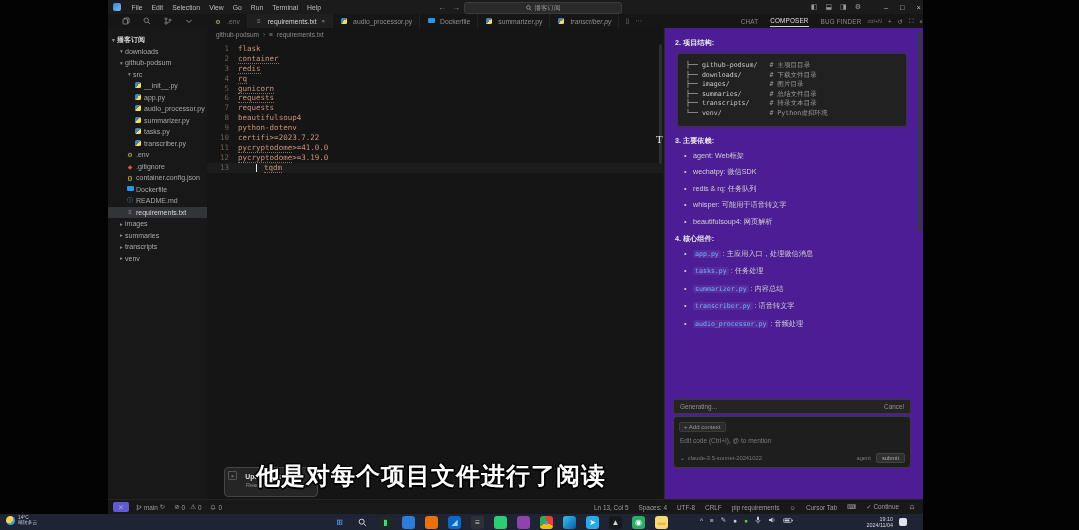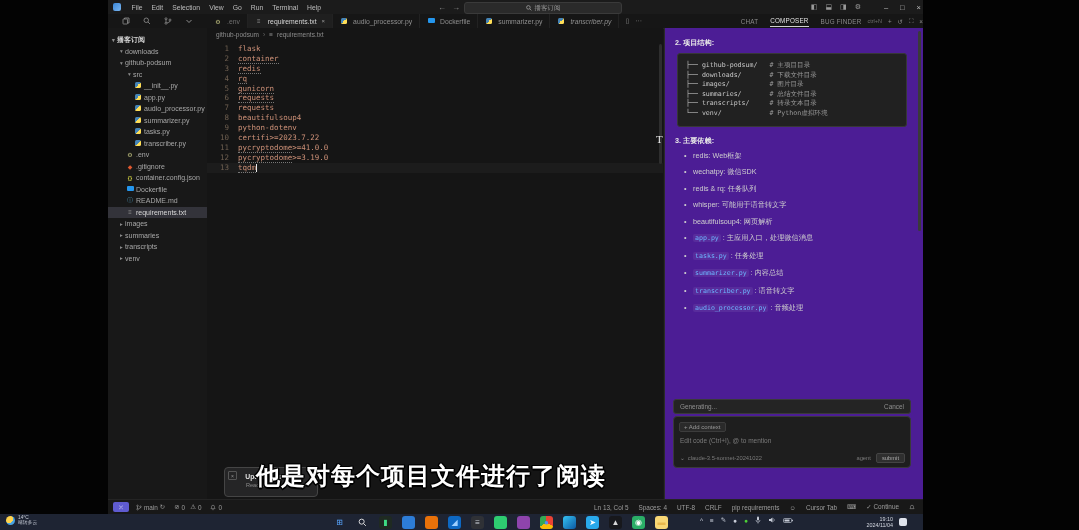--- a/index.html
+++ b/index.html
@@ -37,21 +37,21 @@
   .trow.selected{background:#33333a;color:#d8d8d8;}
   .chev{width:7px;font-size:5.5px;color:#8a8a8a;text-align:center;flex:none;}
   .ficon{width:8px;flex:none;text-align:center;margin-right:2px;font-size:6px;}
   .py-icon{display:inline-block;width:6px;height:6px;border-radius:1.5px;background:linear-gradient(135deg,#4584b6 50%,#ffde57 50%);}
   .docker-icon{display:inline-block;width:7px;height:5px;border-radius:1px;background:#2496ed;}
   
   #editor{position:absolute;left:99px;top:28px;right:260px;bottom:14px;background:#151515;overflow:hidden;}
   #breadcrumb{height:13px;display:flex;align-items:center;gap:4px;padding-left:9px;font-size:6.5px;color:#8d8d8d;}
   #code{position:absolute;left:0;top:16px;right:0;font-family:"DejaVu Sans Mono",monospace;font-size:7.5px;line-height:9.9px;}
   .cline{display:flex;height:9.9px;align-items:center;position:relative;}
-  .cline.current{background:#ffffff08;}
+  .cline.current{background:#ffffff08;gap:26px;}
   .lnum{width:22px;text-align:right;padding-right:9px;color:#6e5f50;flex:none;}
   .ltext{color:#ce9178;white-space:pre;}
   .sq{border-bottom:1px dotted #777;}
   #caret{position:absolute;width:1px;height:8px;background:#e8e8e8;}
   #ed-scroll{position:absolute;right:1px;top:16px;width:3px;height:120px;background:#2e2e2e;border-radius:2px;}
   #divider{position:absolute;right:258px;top:28px;width:1px;bottom:14px;background:#2a2a2a;}
   #t-artifact{position:absolute;color:#e8e8e8;font-size:11px;font-family:"Liberation Serif",serif;}
   
   #panel{position:absolute;right:0;top:28px;width:258px;bottom:14px;background:#4c1d95;overflow:hidden;}
   #panel-content{position:absolute;left:0;top:0;right:8px;bottom:112px;padding:2px 6px 0 10px;overflow:hidden;
@@ -351,26 +351,27 @@
     </div>
 
     <div id="divider"></div>
 
     <div id="panel">
       <div id="panel-content">
           <div class="sec-h">2. 项目结构:</div>
           <div class="codeblock"><div><span>├── github-podsum/   </span><span class="cmt"># 主项目目录</span></div><div><span>├── downloads/       </span><span class="cmt"># 下载文件目录</span></div><div><span>├── images/          </span><span class="cmt"># 图片目录</span></div><div><span>├── summaries/       </span><span class="cmt"># 总结文件目录</span></div><div><span>├── transcripts/     </span><span class="cmt"># 转录文本目录</span></div><div><span>└── venv/            </span><span class="cmt"># Python虚拟环境</span></div></div>
           <div class="sec-h">3. 主要依赖:</div>
           <ul class="bullets">
-            <li><span>redis: Web框架</span></li>
+            <li><span>agent: Web框架</span></li>
             <li><span>wechatpy: 微信SDK</span></li>
             <li><span>redis &amp; rq: 任务队列</span></li>
             <li><span>whisper: 可能用于语音转文字</span></li>
             <li><span>beautifulsoup4: 网页解析</span></li>
           </ul>
+          <div class="sec-h">4. 核心组件:</div>
           <ul class="bullets">
             <li><span class="icode">app.py</span><span> : 主应用入口，处理微信消息</span></li>
             <li><span class="icode">tasks.py</span><span> : 任务处理</span></li>
             <li><span class="icode">summarizer.py</span><span> : 内容总结</span></li>
             <li><span class="icode">transcriber.py</span><span> : 语音转文字</span></li>
             <li><span class="icode">audio_processor.py</span><span> : 音频处理</span></li>
           </ul>
         </div>
       <div id="panel-scroll"></div>
       <div id="generating">

